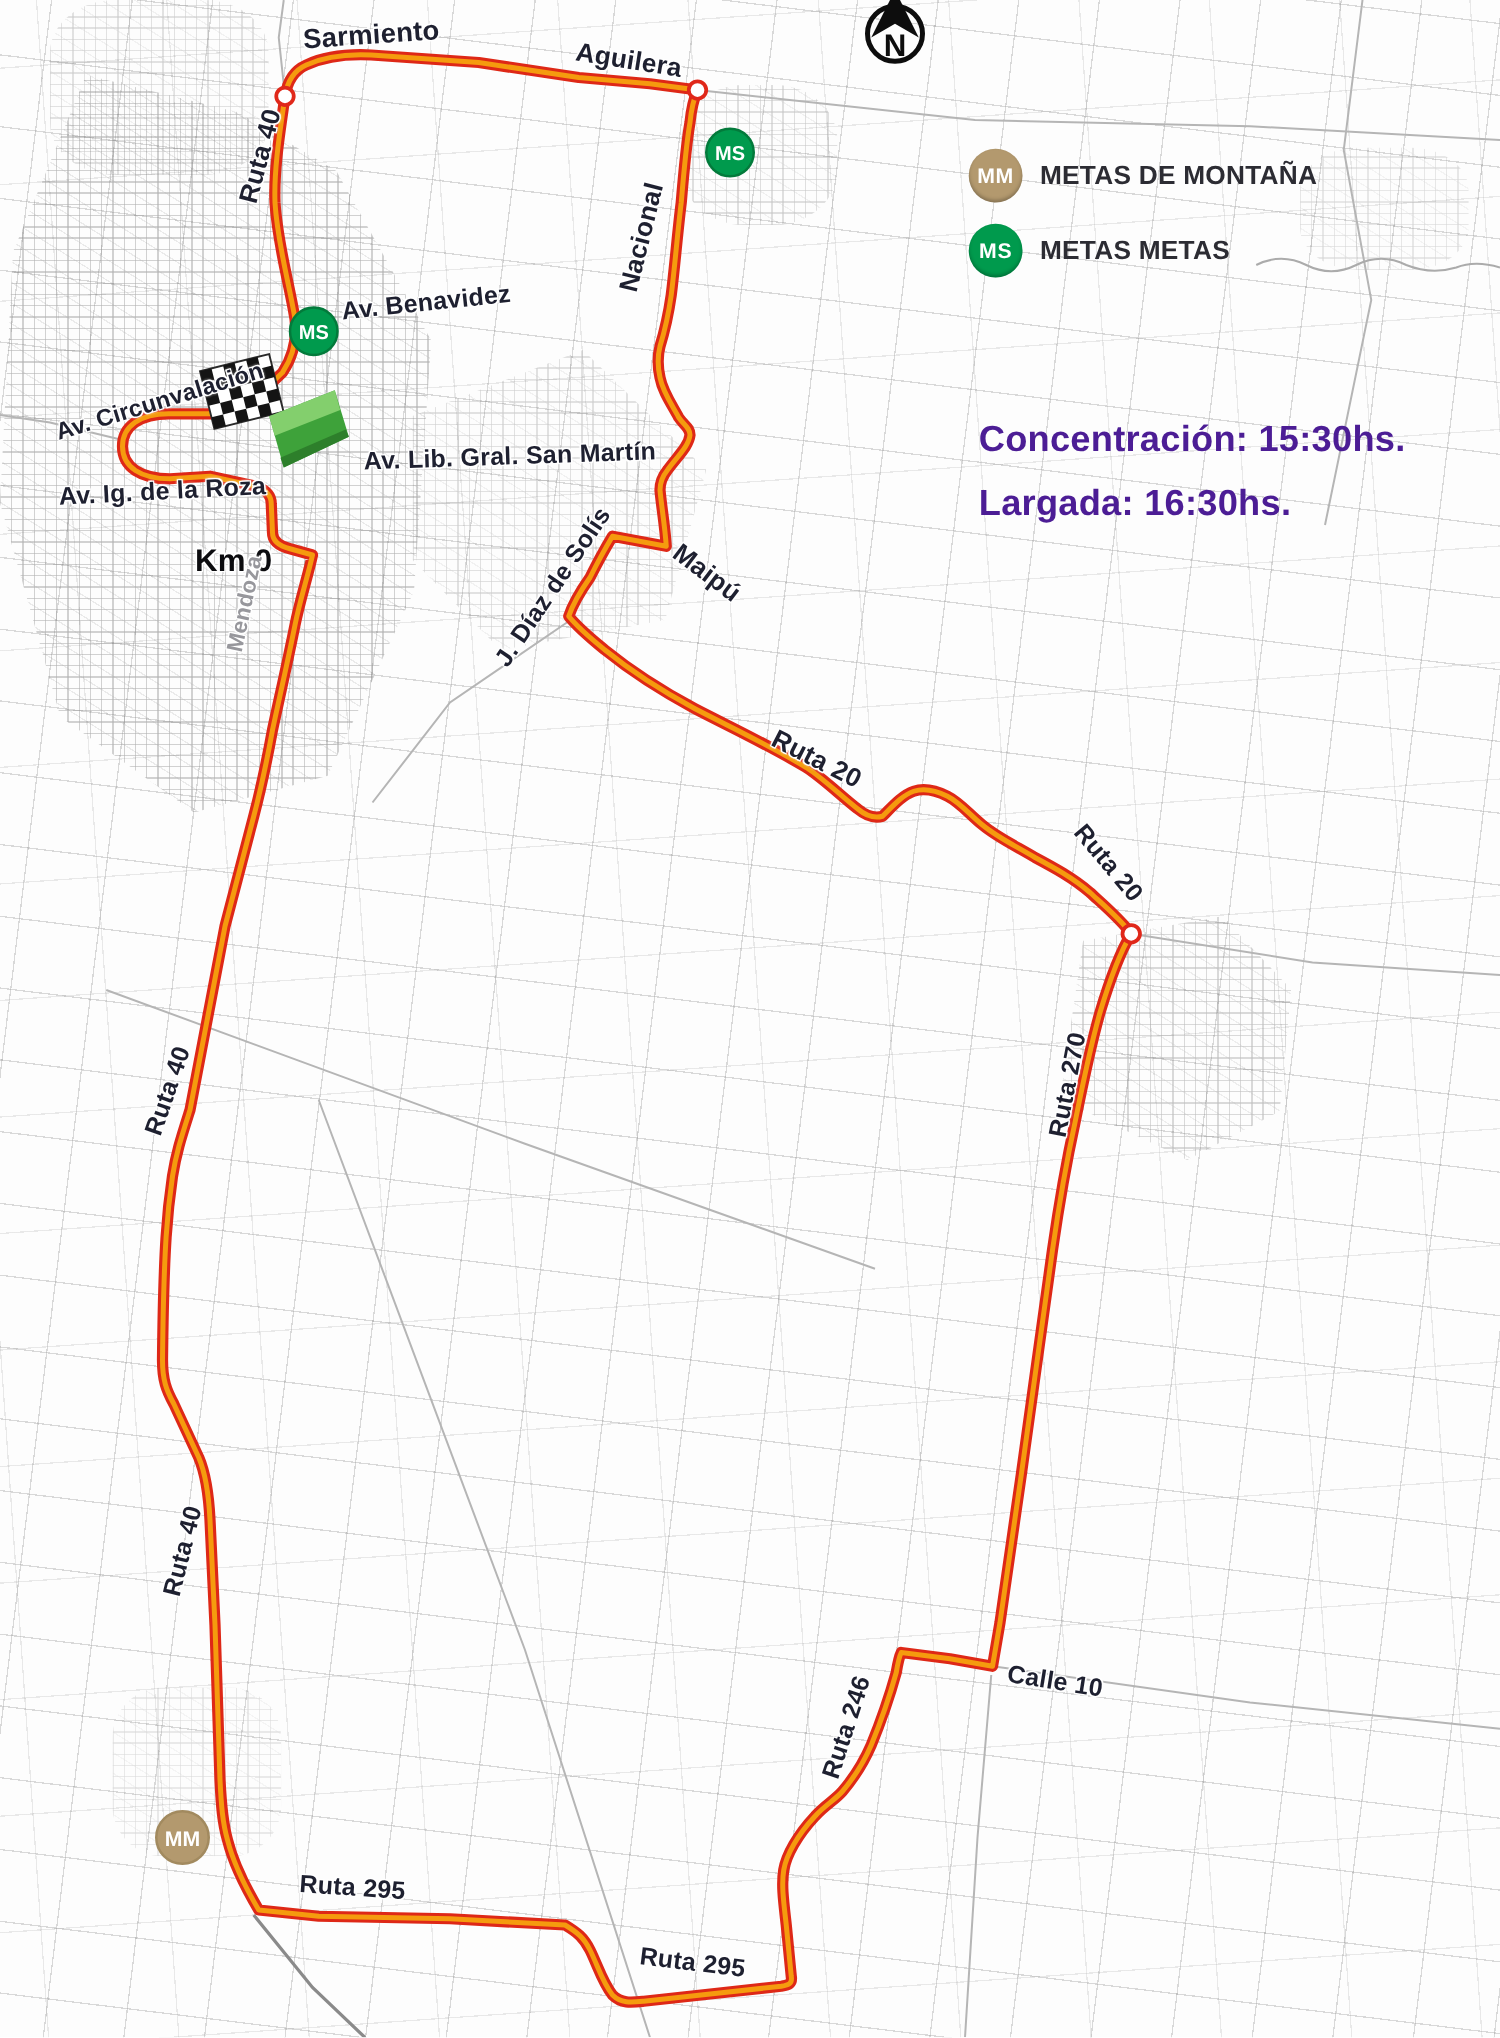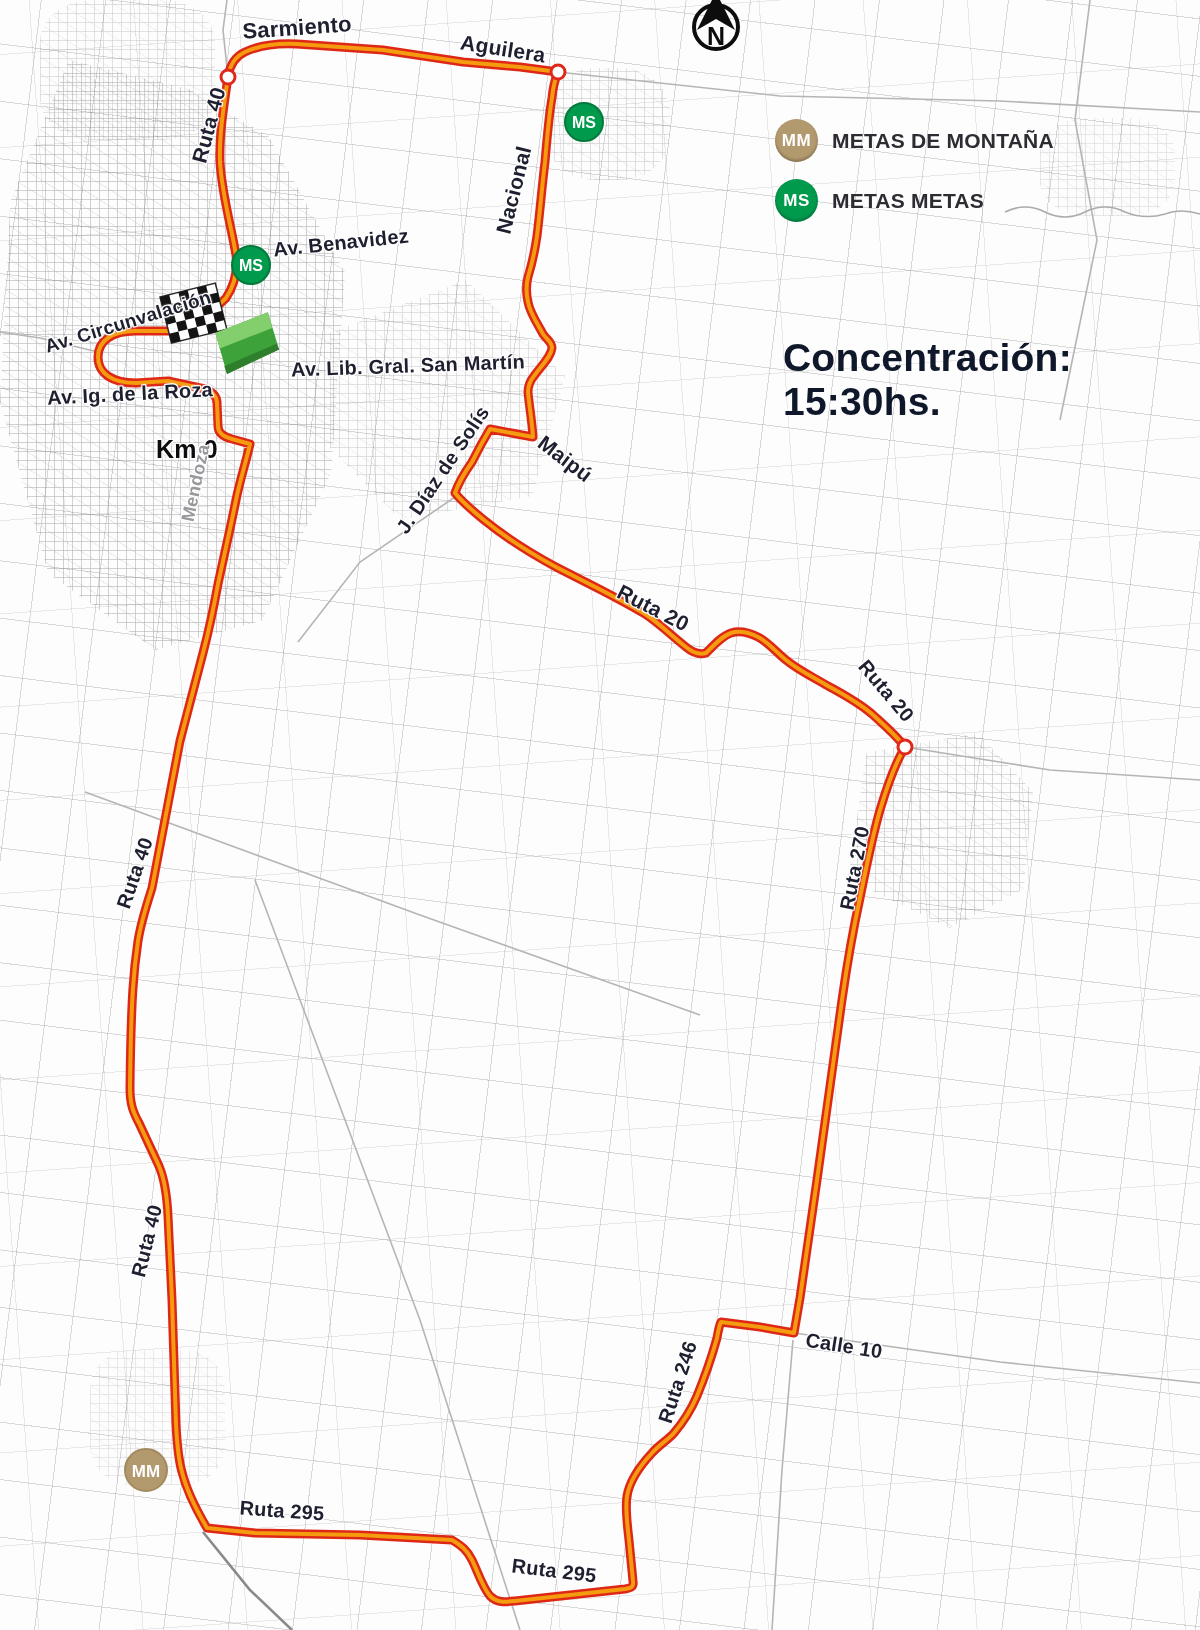--- a/index.html
+++ b/index.html
@@ -39,21 +39,21 @@
   .rlabel.gray{color:#97979c; font-weight:700;}
   .rlabel.km0{color:#0c0c0f; font-weight:800;}
   
   .legend-row{position:absolute; display:flex; align-items:center; gap:14px;}
   .legend-dot{
     width:43px; height:43px; border-radius:50%; display:flex; align-items:center; justify-content:center;
     color:#fff; font-weight:800; font-size:17px; letter-spacing:.5px; flex:0 0 auto;
     box-shadow:inset 0 -2px 3px rgba(0,0,0,.25);
   }
   .legend-label{font-size:21px; font-weight:800; color:#2c2c33; letter-spacing:.2px;}
-  .sched{position:absolute; font-size:39px; font-weight:800; color:#0f172a; letter-spacing:.2px;}
+  .sched{position:absolute; font-size:29px; font-weight:800; color:#4c1d95; letter-spacing:.2px;}
   svg{position:absolute; left:0; top:0;}
   .layer{position:absolute; left:0; top:0; width:100%; height:100%;}
 </style>
 </head>
 <body>
 
 <div id="map">
 
   <div class="grid grid-a"></div>
   <div class="grid grid-b"></div>
@@ -209,14 +209,15 @@
   <div class="legend-row" style="left:775px;top:119px;">
     <div class="legend-dot" style="background:#b3996e;">MM</div>
     <div class="legend-label">METAS DE MONTAÑA</div>
   </div>
   <div class="legend-row" style="left:775px;top:179px;">
     <div class="legend-dot" style="background:#009a4d;">MS</div>
     <div class="legend-label">METAS METAS</div>
   </div>
 
   <div class="sched" style="left:783px;top:336px;">Concentración: 15:30hs.</div>
+  <div class="sched" style="left:783px;top:387px;">Largada: 16:30hs.</div>
 
 </div>
 
 </body></html>

